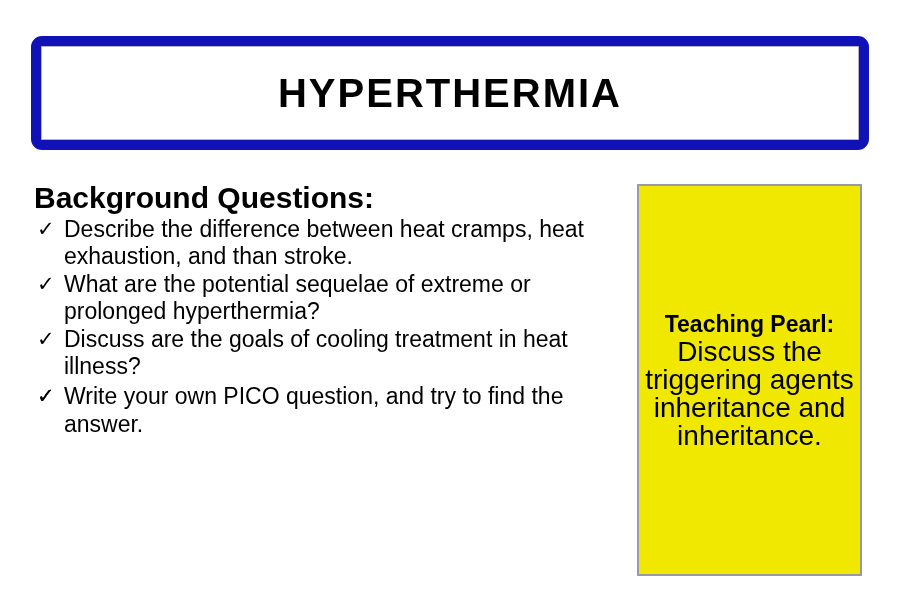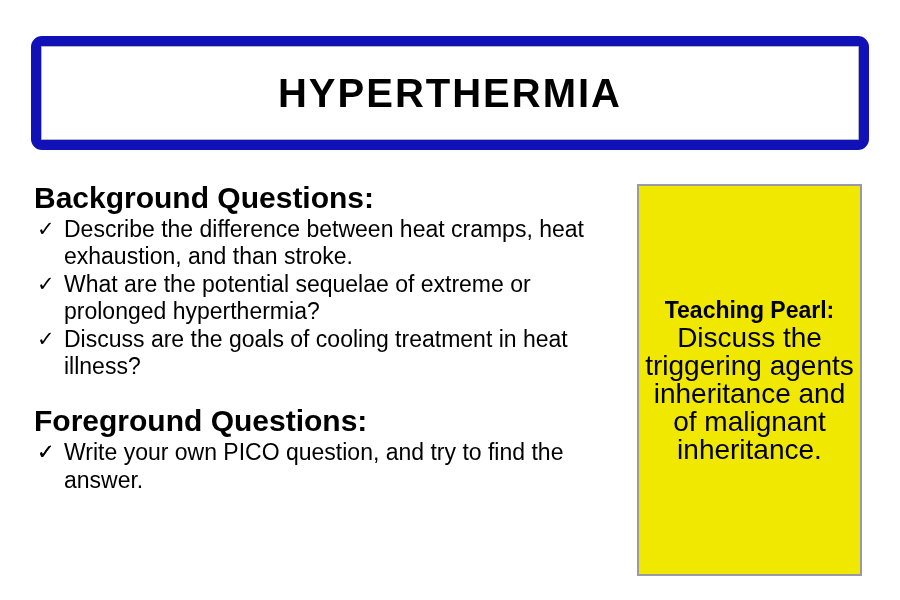--- a/index.html
+++ b/index.html
@@ -120,36 +120,34 @@
           <span>What are the potential sequelae of extreme or prolonged hyperthermia?</span>
         </li>
         <li>
           <span class="check">✓</span>
           <span>Discuss are the goals of cooling treatment in heat illness?</span>
         </li>
       </ul>
     </section>
 
     <section class="second">
-      <h2>Foreground Questions:</h2>
       <ul>
         <li>
           <span class="check">✓</span>
         </li>
         <li>
           <span class="check">✓</span>
           <span>Write your own PICO question, and try to find the answer.</span>
         </li>
       </ul>
     </section>
 
   </div>
 
   <aside class="pearl">
     <h3>Teaching Pearl:</h3>
     <div class="pearl-line">Discuss the</div>
     <div class="pearl-line">triggering agents</div>
     <div class="pearl-line">inheritance and</div>
-    <div class="pearl-line">of malignant</div>
     <div class="pearl-line">inheritance.</div>
   </aside>
 
 </div>
 
 </body></html>

